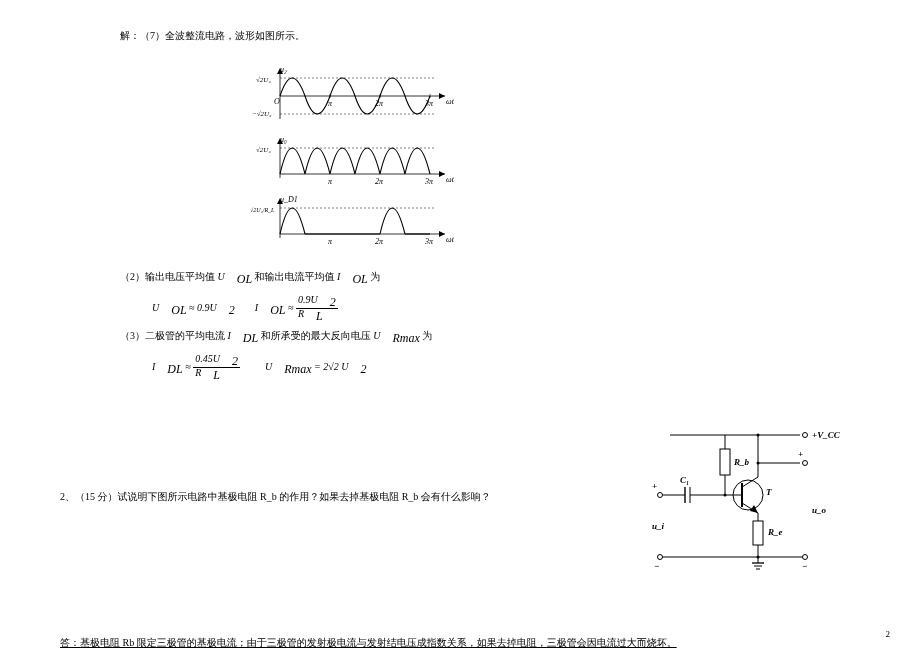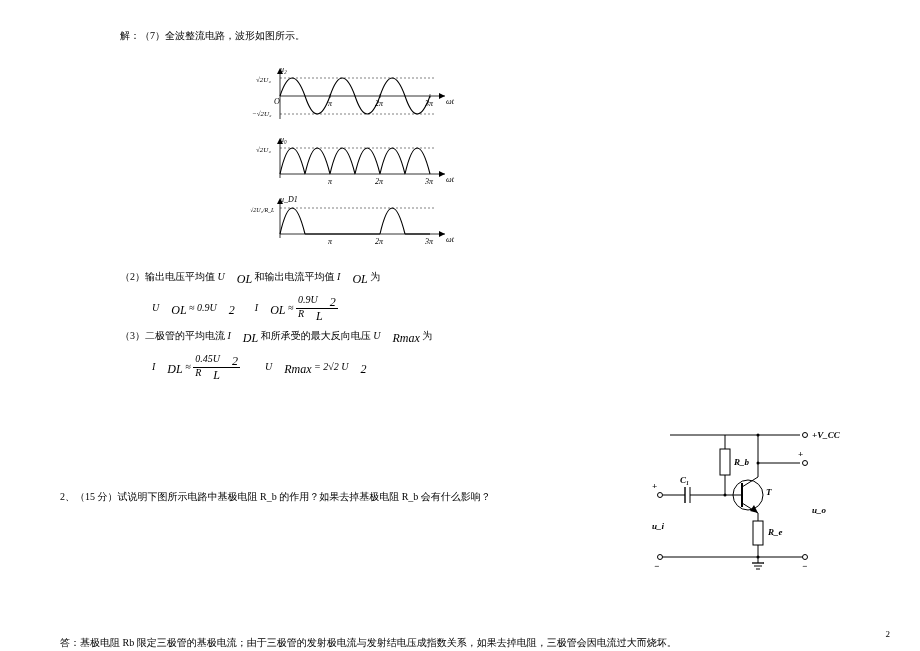--- a/index.html
+++ b/index.html
@@ -211,18 +211,18 @@
           <line x1="126" y1="146" x2="130" y2="146"></line>
 
           <text x="22" y="106" stroke="none" fill="#000">u_i</text>
           <text x="182" y="90" stroke="none" fill="#000">u_o</text>
         </g>
       </svg>
     </div>
   </div>
 
   <div class="answer-block">
-    <div class="line" style="margin-left:-40px;">答：基极电阻 Rb 限定三极管的基极电流；由于三极管的发射极电流与发射结电压成指数关系，如果去掉电阻，三极管会因电流过大而烧坏。</div>
+    <div class="line" style="margin-left:-40px;text-decoration:underline;">答：基极电阻 Rb 限定三极管的基极电流；由于三极管的发射极电流与发射结电压成指数关系，如果去掉电阻，三极管会因电流过大而烧坏。</div>
   </div>
 
 </div>
 
 <div class="page-num">2</div>
 
 </body></html>

